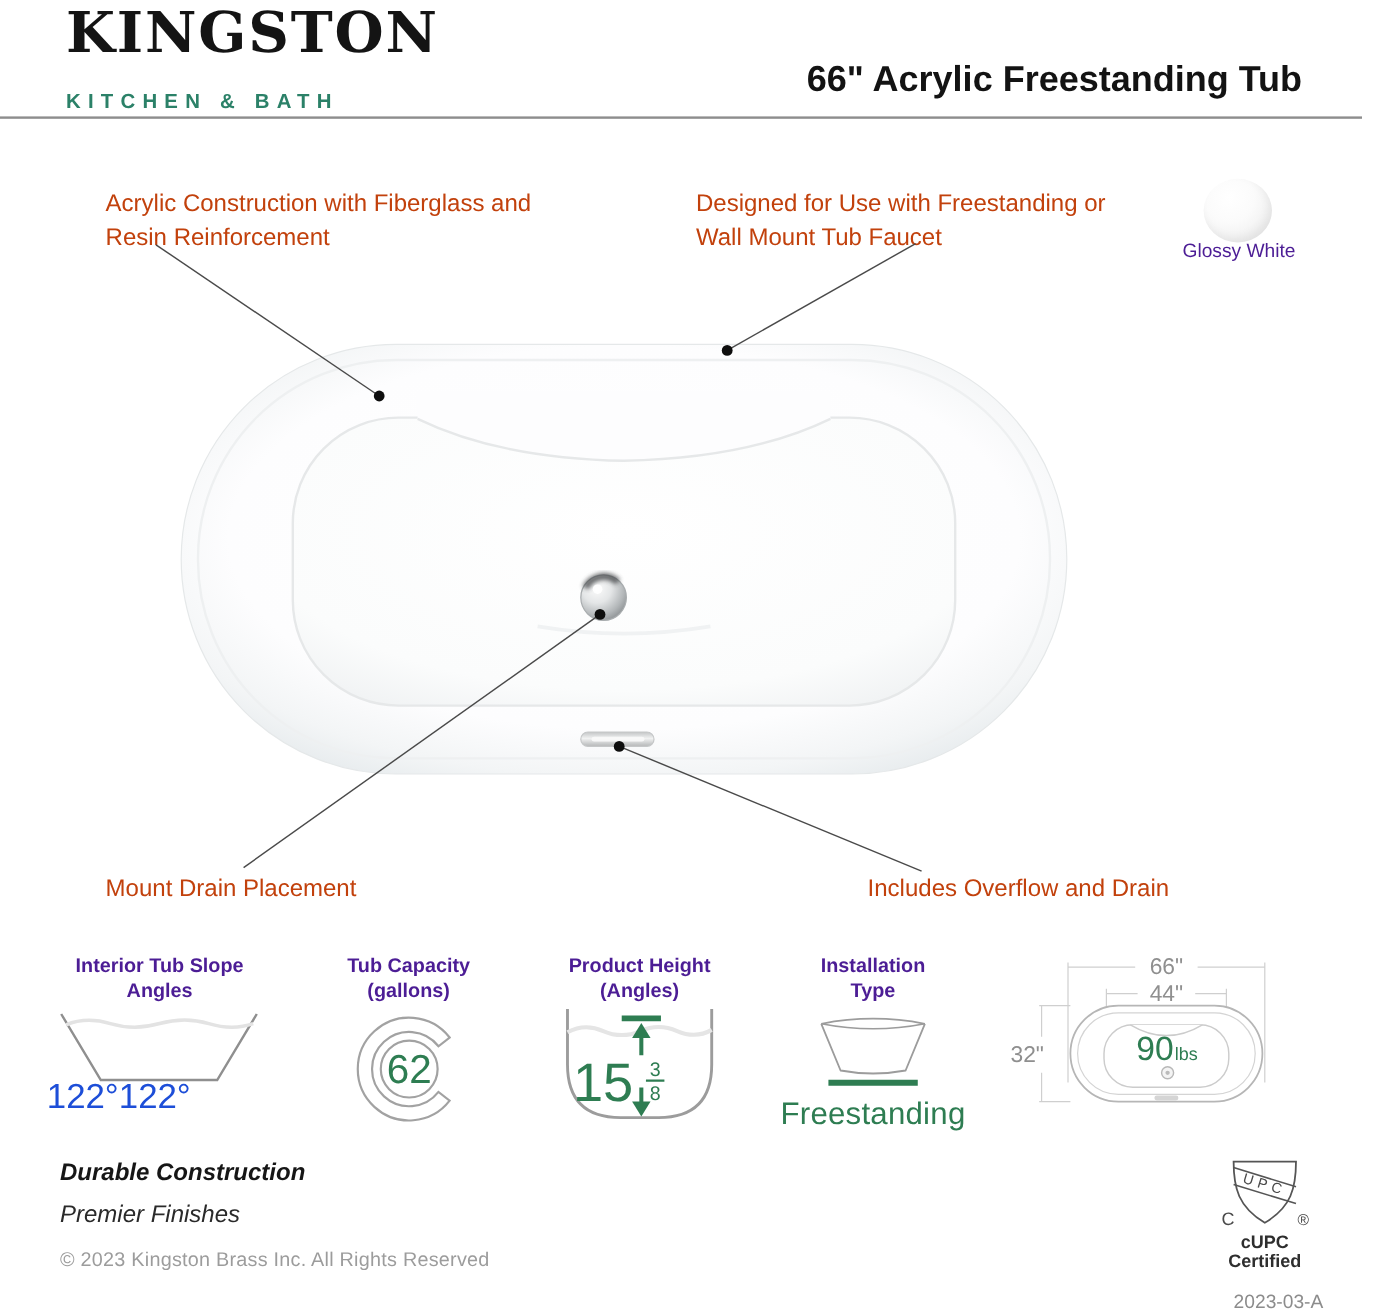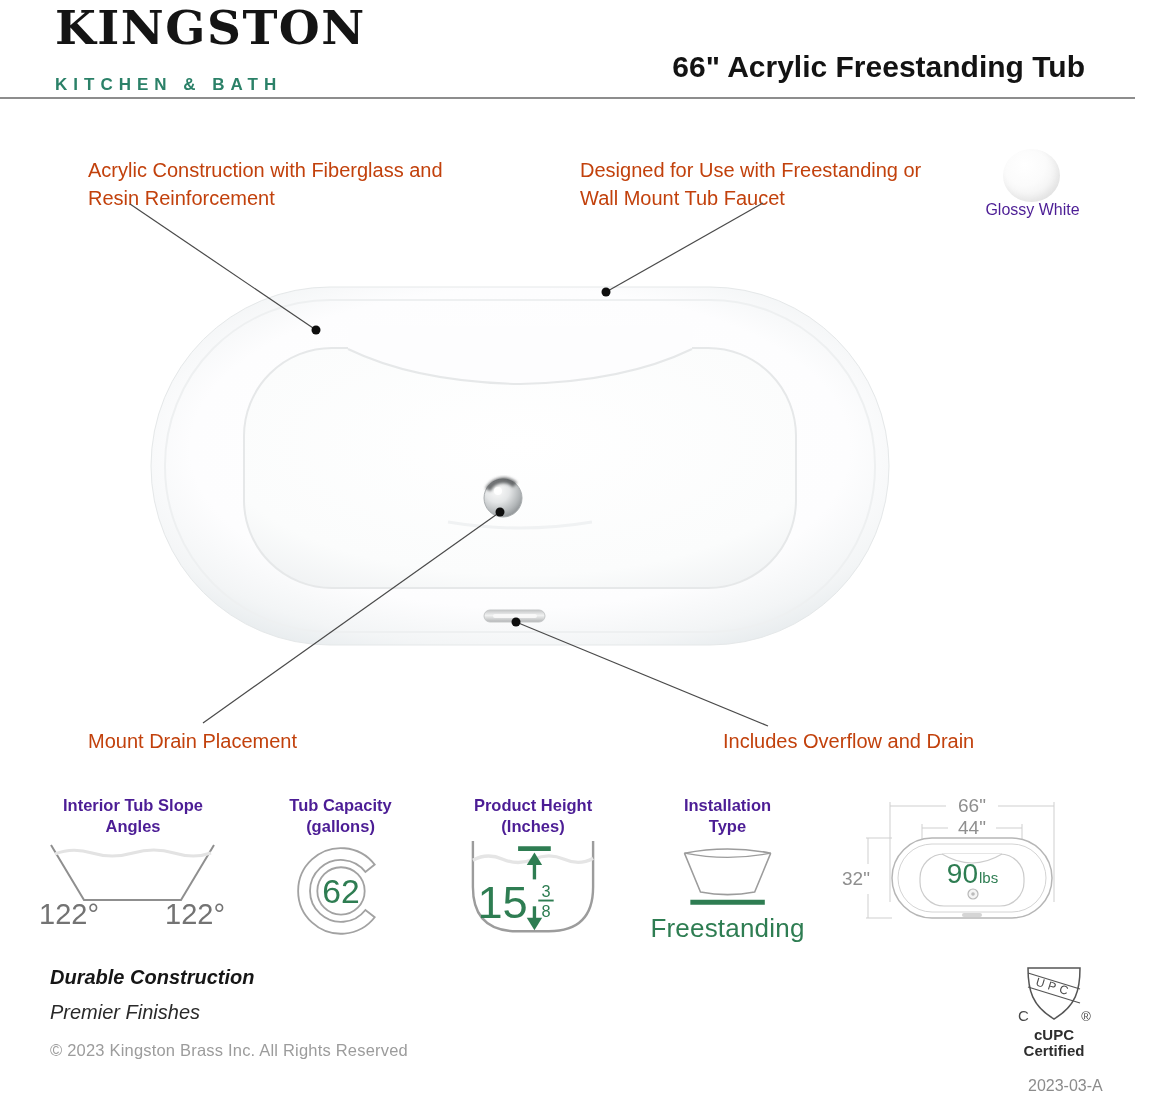--- a/index.html
+++ b/index.html
@@ -53,22 +53,22 @@
   
   .spec { text-align:center; }
   .spec-title { font-size:16.5px; color:#4c1d95; line-height:1.28;font-weight:bold; }
   .spec-slope { left:33px; top:795px; width:200px; }
   .spec-capacity { left:258px; top:795px; width:165px; }
   .spec-overflow { left:450px; top:795px; width:166px; }
   .spec-install { left:645px; top:795px; width:165px; }
   .spec-dims { left:826px; top:790px; width:306px; }
   .spec svg { display:block; margin:0 auto; }
   .degrees-row {
-    display:flex; justify-content:space-between; padding:0 8px 0 6px; margin-top:-6px;
-    font-size:29px; color:#737373;
+    display:flex; padding:0 8px 0 6px; margin-top:-6px;
+    font-size:29px; color:#1d4ed8;
   }
   .install-value { margin-top:4px; font-size:26px; color:#2e7d52; letter-spacing:0.2px; }
 
   
   .feature-1 { left:50px; top:966px; font-style:italic; font-weight:bold; font-size:20px; color:#161616; }
   .feature-2 { left:50px; top:1001px; font-style:italic; font-size:20px; color:#2a2a2a; }
   .copyright { left:50px; top:1041px; font-size:16.5px; color:#9c9c9c; letter-spacing:0.2px; }
   .cert-svg { left:1014px; top:964px; }
   .doc-code { left:1028px; top:1077px; font-size:16px; color:#8c8c8c; }
 </style>
@@ -164,21 +164,21 @@
     <div class="spec-title">(gallons)</div>
     <svg width="110" height="102" viewBox="0 0 110 112" style="margin-top:2px">
       <path d="M 92,28.1 A 47,47 0 1 0 92,85.9 L 81.8,77.9 A 34,34 0 1 1 81.8,36.1 Z" fill="none" stroke="#a2a2a2" stroke-width="2"></path>
       <circle cx="55" cy="57" r="26" fill="none" stroke="#a2a2a2" stroke-width="2"></circle>
       <text x="55" y="70" text-anchor="middle" font-size="37" fill="#2e7d52" font-family="Liberation Sans, sans-serif">62</text>
     </svg>
   </div>
 
   <div class="abs spec spec-overflow">
     <div class="spec-title">Product Height</div>
-    <div class="spec-title">(Inches)</div>
+    <div class="spec-title">(Angles)</div>
     <svg width="130" height="100" viewBox="0 0 135 104" style="margin-top:2px">
       <path d="M 5,2 L 5,50 Q 5,96 51,96 L 84,96 Q 130,96 130,50 L 130,2" fill="none" stroke="#9c9c9c" stroke-width="2.5"></path>
       <path d="M 5,22 Q 20,14 36,21 Q 52,28 68,21 Q 84,14 100,21 Q 116,28 130,20" fill="none" stroke="#e5e5e5" stroke-width="3.5"></path>
       <line x1="52" y1="10" x2="86" y2="10" stroke="#2e7d52" stroke-width="5"></line>
       <line x1="69" y1="20" x2="69" y2="42" stroke="#2e7d52" stroke-width="3.5"></line>
       <line x1="69" y1="70" x2="69" y2="88" stroke="#2e7d52" stroke-width="3.5"></line>
       <polygon points="69,14 61,27 77,27" fill="#2e7d52"></polygon>
       <polygon points="69,95 61,82 77,82" fill="#2e7d52"></polygon>
       <text x="62" y="82" text-anchor="end" font-size="47" fill="#2e7d52" font-family="Liberation Sans, sans-serif">15</text>
       <text x="81" y="60" text-anchor="middle" font-size="17" fill="#2e7d52" font-family="Liberation Sans, sans-serif">3</text>

